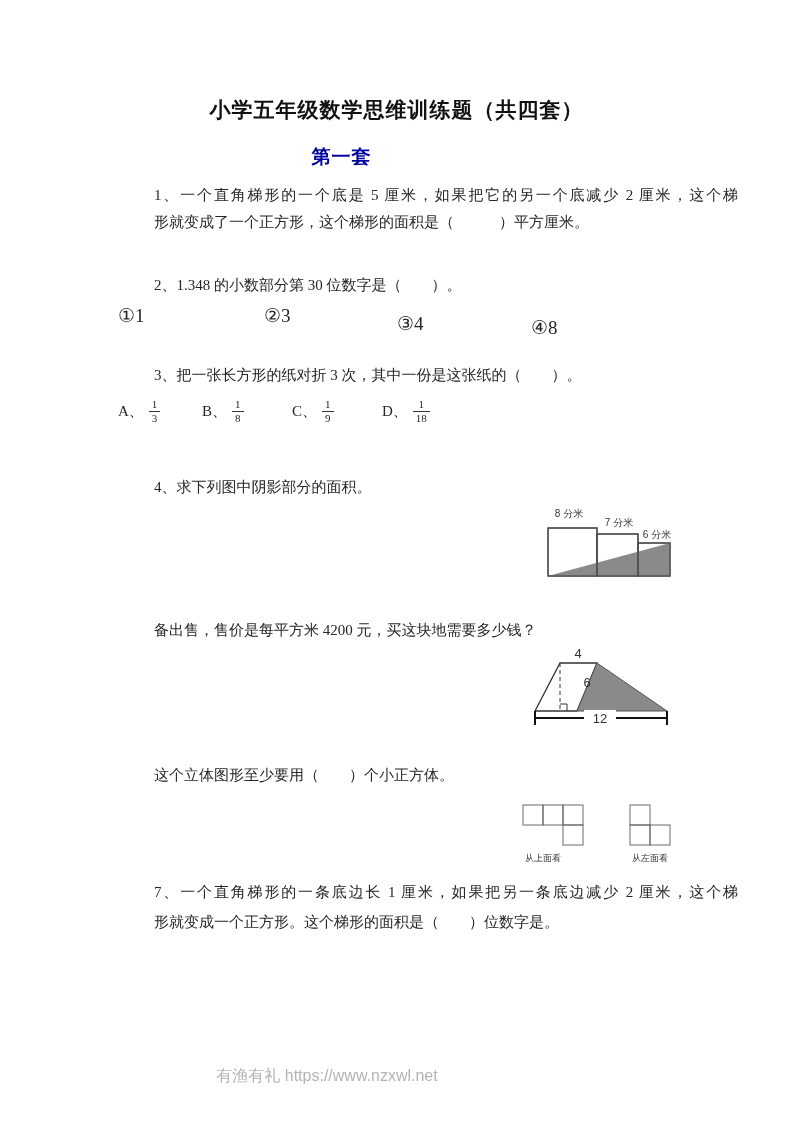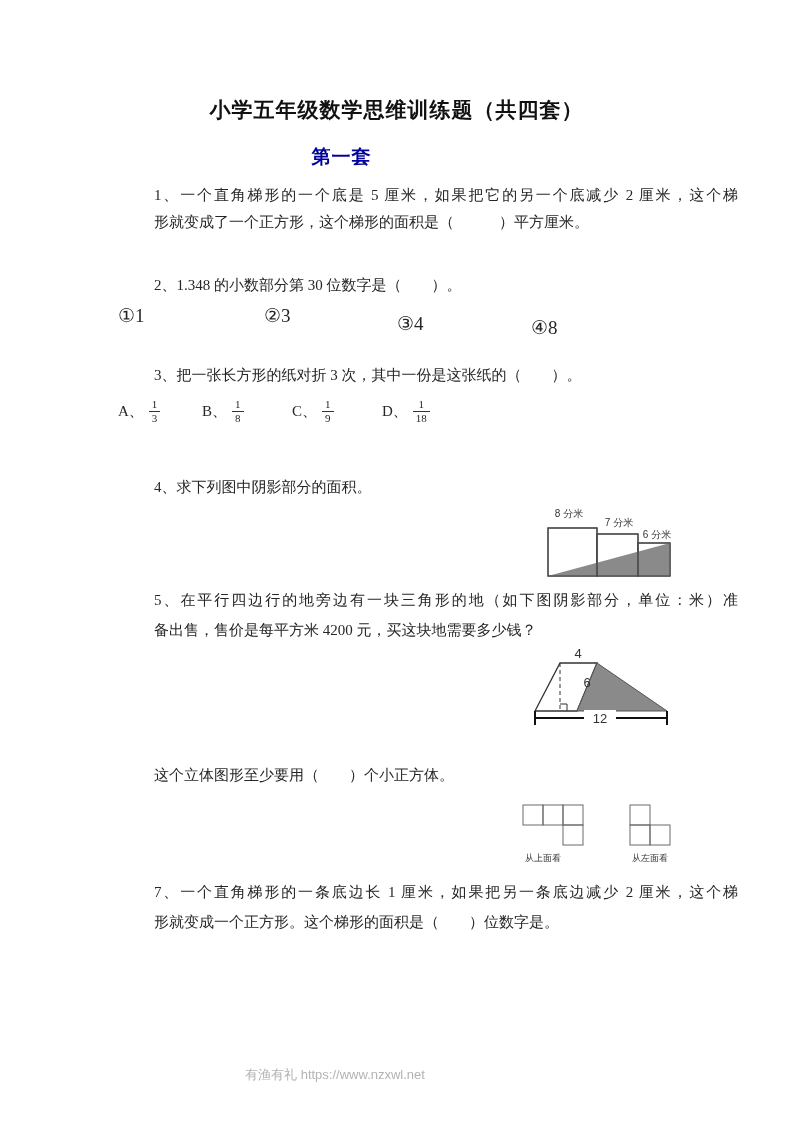--- a/index.html
+++ b/index.html
@@ -44,22 +44,22 @@
     position:absolute; display:inline-flex; align-items:center; gap:5px;
     font-size:15px; color:#262626;
   }
   .frac { display:inline-block; text-align:center; font-size:11px; line-height:1.15; }
   .frac .num { display:block; border-bottom:1px solid #333; padding:0 3px; }
   .frac .den { display:block; padding:0 3px; }
 
   .fig { position:absolute; }
 
   .footer {
-    position:absolute; left:16px; top:1066px; width:638px;
-    text-align:center; font-size:13px; color:#b3b3b3;
+    position:absolute; left:8px; top:1066px; width:638px;
+    text-align:center; font-size:16px; color:#b3b3b3;
     font-family:"Liberation Sans","DejaVu Sans",sans-serif;
   }
 
   svg text {
     font-family:"Liberation Sans","DejaVu Sans",sans-serif;
     fill:#333;
   }
 </style>
 </head>
 <body>
@@ -115,21 +115,20 @@
     <rect x="100" y="45" width="32" height="33" fill="#ffffff" stroke="#4a4a4a" stroke-width="1.2"></rect>
     <polygon points="10,78 132,78 132,45" fill="#8a8a8a"></polygon>
     <rect x="10" y="30" width="49" height="48" fill="none" stroke="#4a4a4a" stroke-width="1.2"></rect>
     <rect x="59" y="36" width="41" height="42" fill="none" stroke="#4a4a4a" stroke-width="1.2"></rect>
     <rect x="100" y="45" width="32" height="33" fill="none" stroke="#4a4a4a" stroke-width="1.2"></rect>
     <text x="31" y="19" font-size="10" text-anchor="middle">8 分米</text>
     <text x="81" y="28" font-size="10" text-anchor="middle">7 分米</text>
     <text x="119" y="40" font-size="10" text-anchor="middle">6 分米</text>
   </svg>
 
-  <div class="line full" style="top:592px">5、在平行四边行的地旁边有一块三角形的地（如下图阴影部分，单位：米）准</div>
   <div class="line" style="top:622px">备出售，售价是每平方米 4200 元，买这块地需要多少钱？</div>
   <svg class="fig" style="left:528px; top:643px" width="150" height="100" viewBox="0 0 150 100">
     <polygon points="7,68 32,20 69,20 49,68" fill="#ffffff" stroke="#333" stroke-width="1.3"></polygon>
     <polygon points="69,20 49,68 139,68" fill="#8a8a8a" stroke="#555" stroke-width="1"></polygon>
     <line x1="32" y1="20" x2="32" y2="68" stroke="#333" stroke-width="1" stroke-dasharray="4,3"></line>
     <polyline points="32,61 39,61 39,68" fill="none" stroke="#333" stroke-width="1"></polyline>
     <text x="50" y="15" font-size="13" text-anchor="middle">4</text>
     <text x="59" y="44" font-size="13" text-anchor="middle">6</text>
     <line x1="7" y1="75" x2="139" y2="75" stroke="#111" stroke-width="2"></line>
     <line x1="7" y1="68" x2="7" y2="82" stroke="#111" stroke-width="2"></line>

